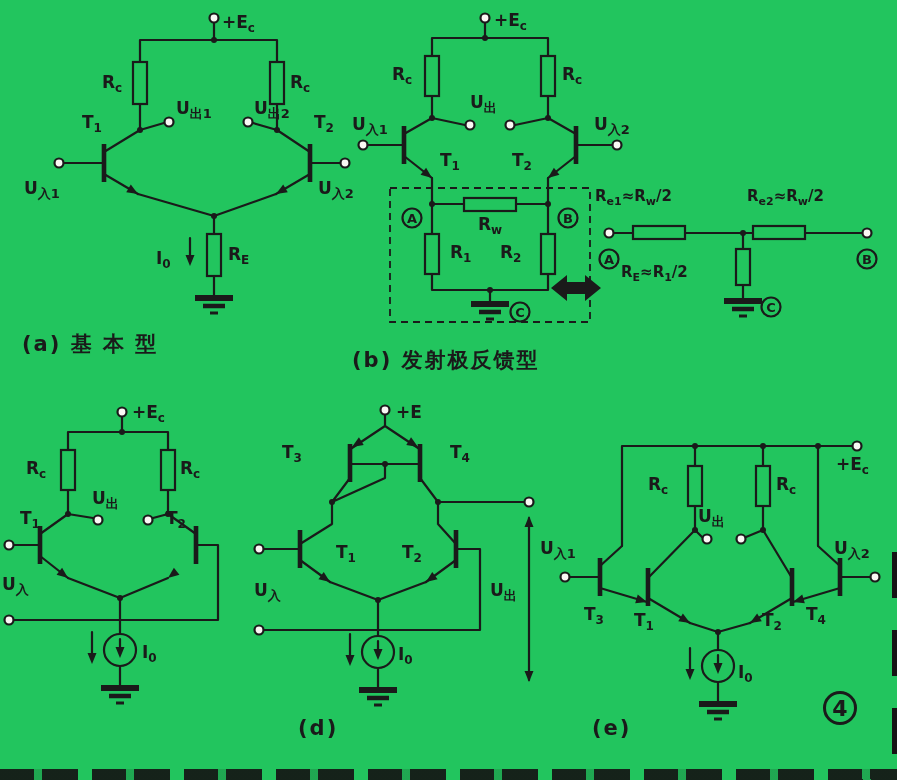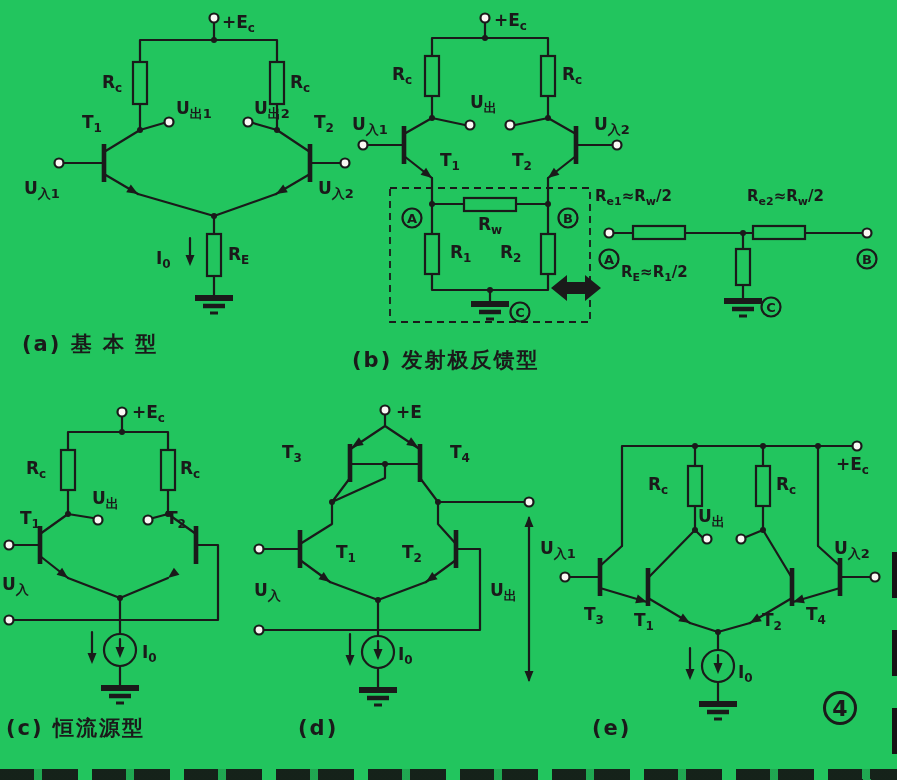--- a/index.html
+++ b/index.html
@@ -220,21 +220,20 @@
     </g>
     <text class="lbl" x="132" y="20"><tspan>+E</tspan><tspan class="sub" dy="4">c</tspan></text>
     <text class="lbl" x="26" y="76"><tspan>R</tspan><tspan class="sub" dy="4">c</tspan></text>
     <text class="lbl" x="180" y="76"><tspan>R</tspan><tspan class="sub" dy="4">c</tspan></text>
     <text class="lbl" x="92" y="106"><tspan>U</tspan><tspan class="subcjk" dy="4">出</tspan></text>
     <text class="lbl" x="20" y="126"><tspan>T</tspan><tspan class="sub" dy="4">1</tspan></text>
     <text class="lbl" x="166" y="126"><tspan>T</tspan><tspan class="sub" dy="4">2</tspan></text>
     <text class="lbl" x="2" y="192"><tspan>U</tspan><tspan class="subcjk" dy="4">入</tspan></text>
     <text class="lbl" x="142" y="260"><tspan>I</tspan><tspan class="sub" dy="4">0</tspan></text>
   </svg>
-  <div class="cap" style="left:6px;top:714px">(c) 恒流源型</div>
 
   <svg class="fig" style="left:252px;top:398px" width="300" height="360" viewBox="0 0 300 360">
     <g>
       <path class="w" d="M133 16 V28 M133 28 L100 50 M133 28 L166 50"></path>
       <path class="w" d="M98 66 H168 M133 66 V80 L80 104 M98 80 L80 104 M168 80 L186 104"></path>
       <path class="w" d="M80 104 V126 M48 146 L80 126 M186 104 V126 M204 146 L186 126 M186 104 H272"></path>
       <path class="w" d="M48 151 H12 M48 162 L78 184"></path>
       <path class="w" d="M204 151 H228 M228 151 V232 M228 232 H12 M204 162 L174 184"></path>
       <path class="w" d="M78 184 L126 202 L174 184 M126 202 V238 M126 270 V290 M98 236 V264 M126 243 V258"></path>
       <path class="w" d="M277 120 V282"></path>

